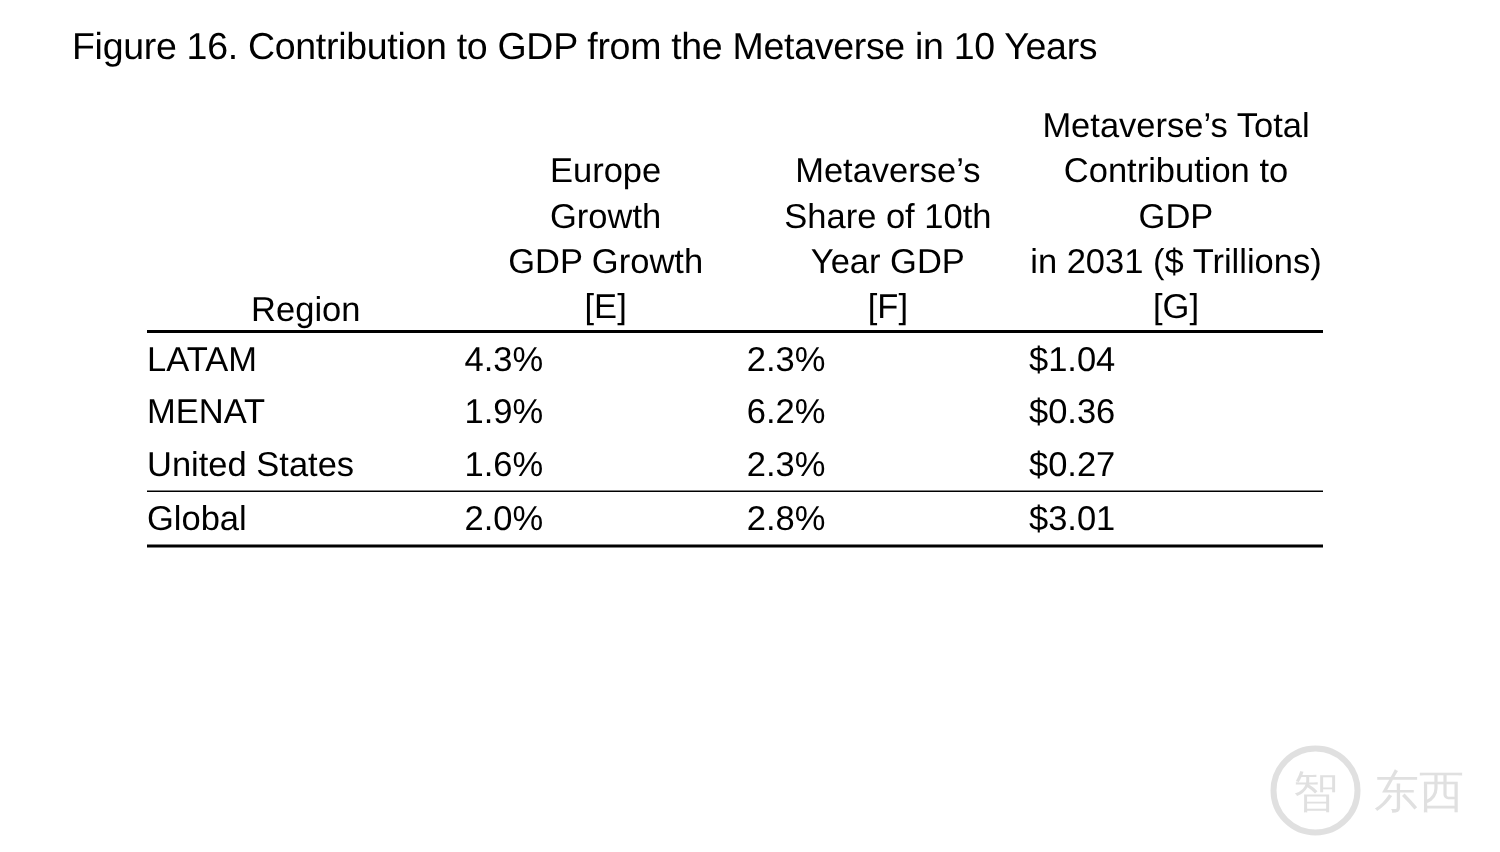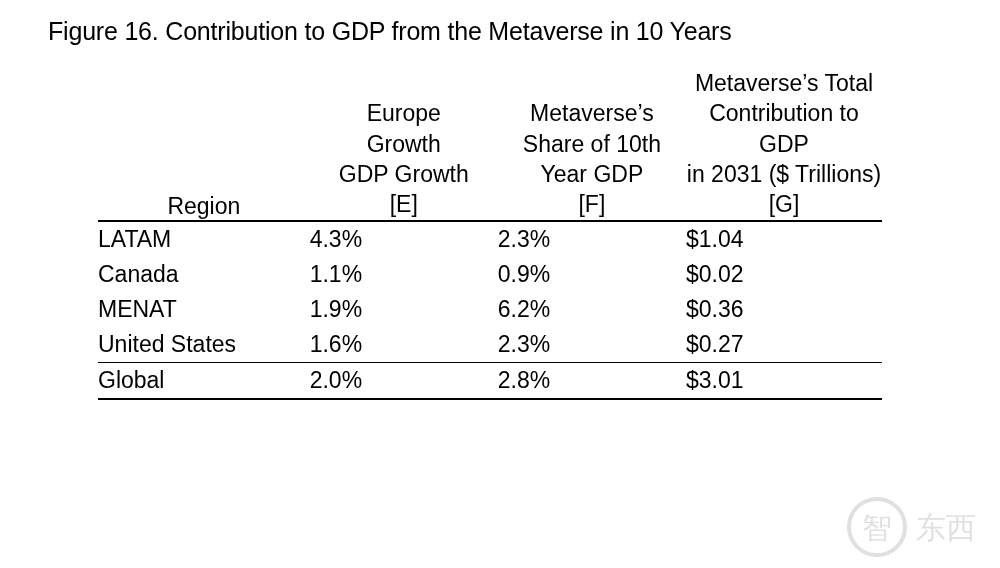--- a/index.html
+++ b/index.html
@@ -136,26 +136,20 @@
         </tr>
       </thead>
       <tbody>
         <tr>
           <td class="region">LATAM</td>
           <td class="num">4.3%</td>
           <td class="num">2.3%</td>
           <td class="num">$1.04</td>
         </tr>
         <tr>
-          <td class="region">Canada</td>
-          <td class="num">1.1%</td>
-          <td class="num">0.9%</td>
-          <td class="num">$0.02</td>
-        </tr>
-        <tr>
           <td class="region">MENAT</td>
           <td class="num">1.9%</td>
           <td class="num">6.2%</td>
           <td class="num">$0.36</td>
         </tr>
         <tr>
           <td class="region">United States</td>
           <td class="num">1.6%</td>
           <td class="num">2.3%</td>
           <td class="num">$0.27</td>

